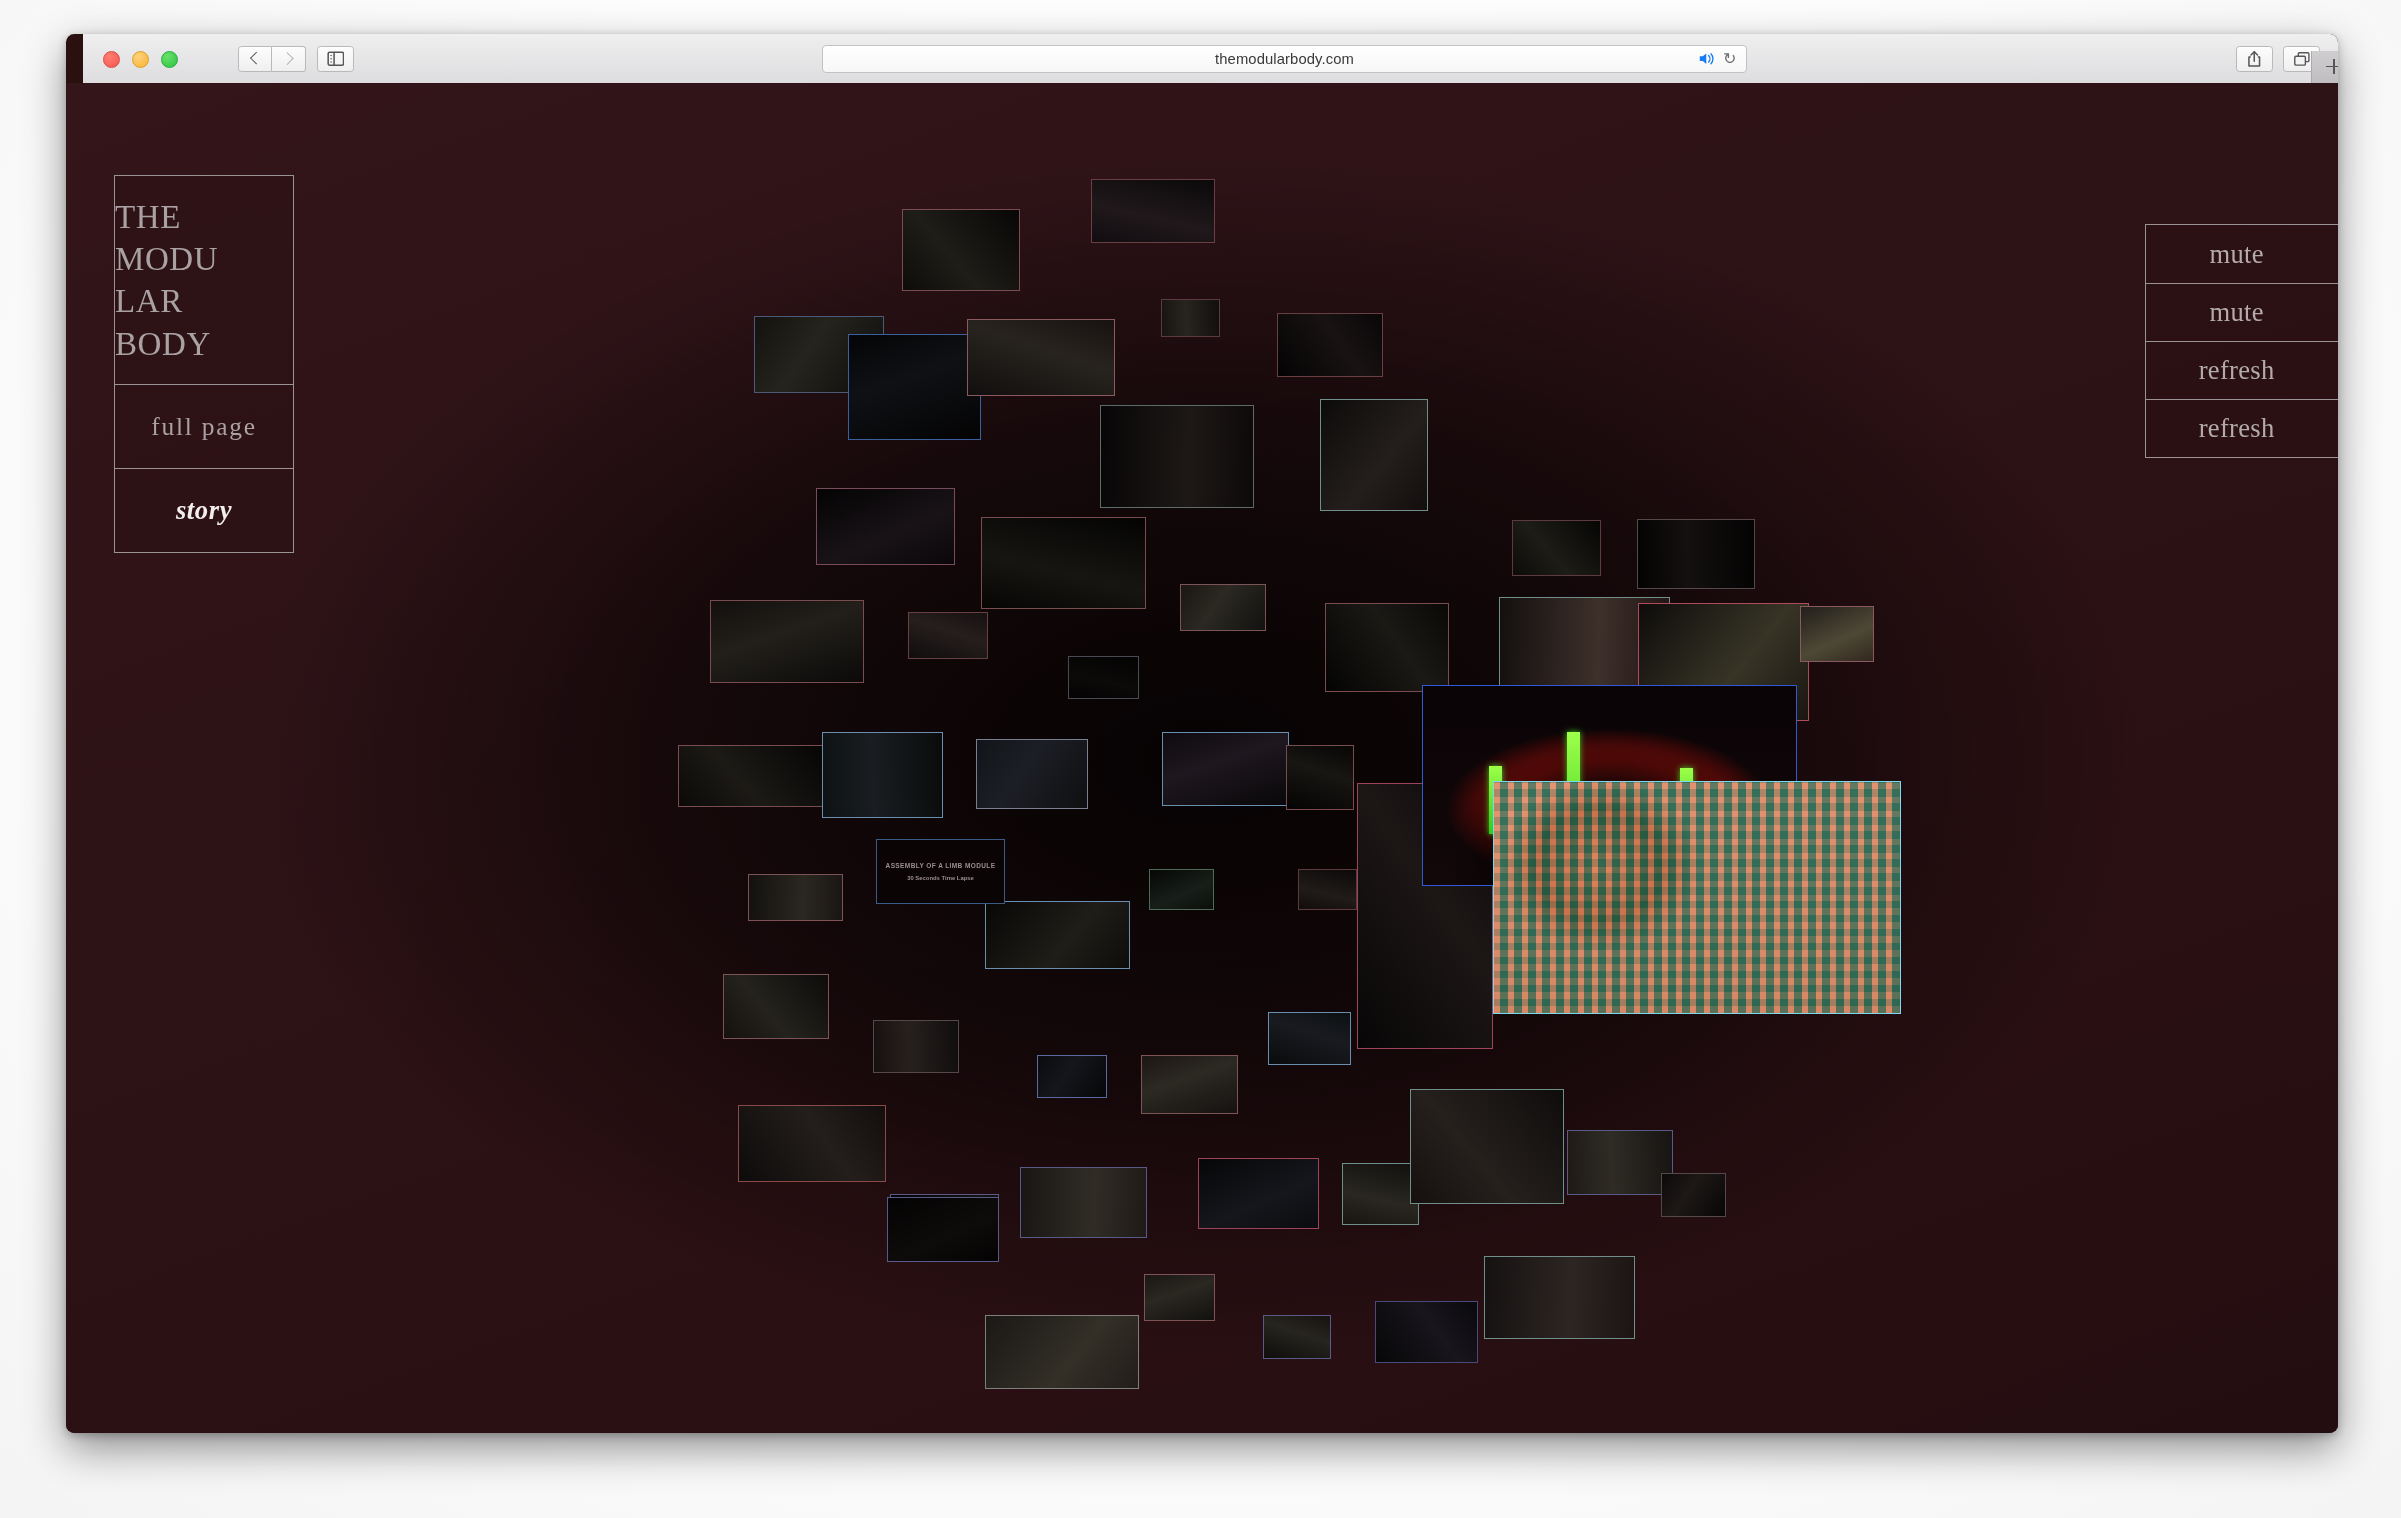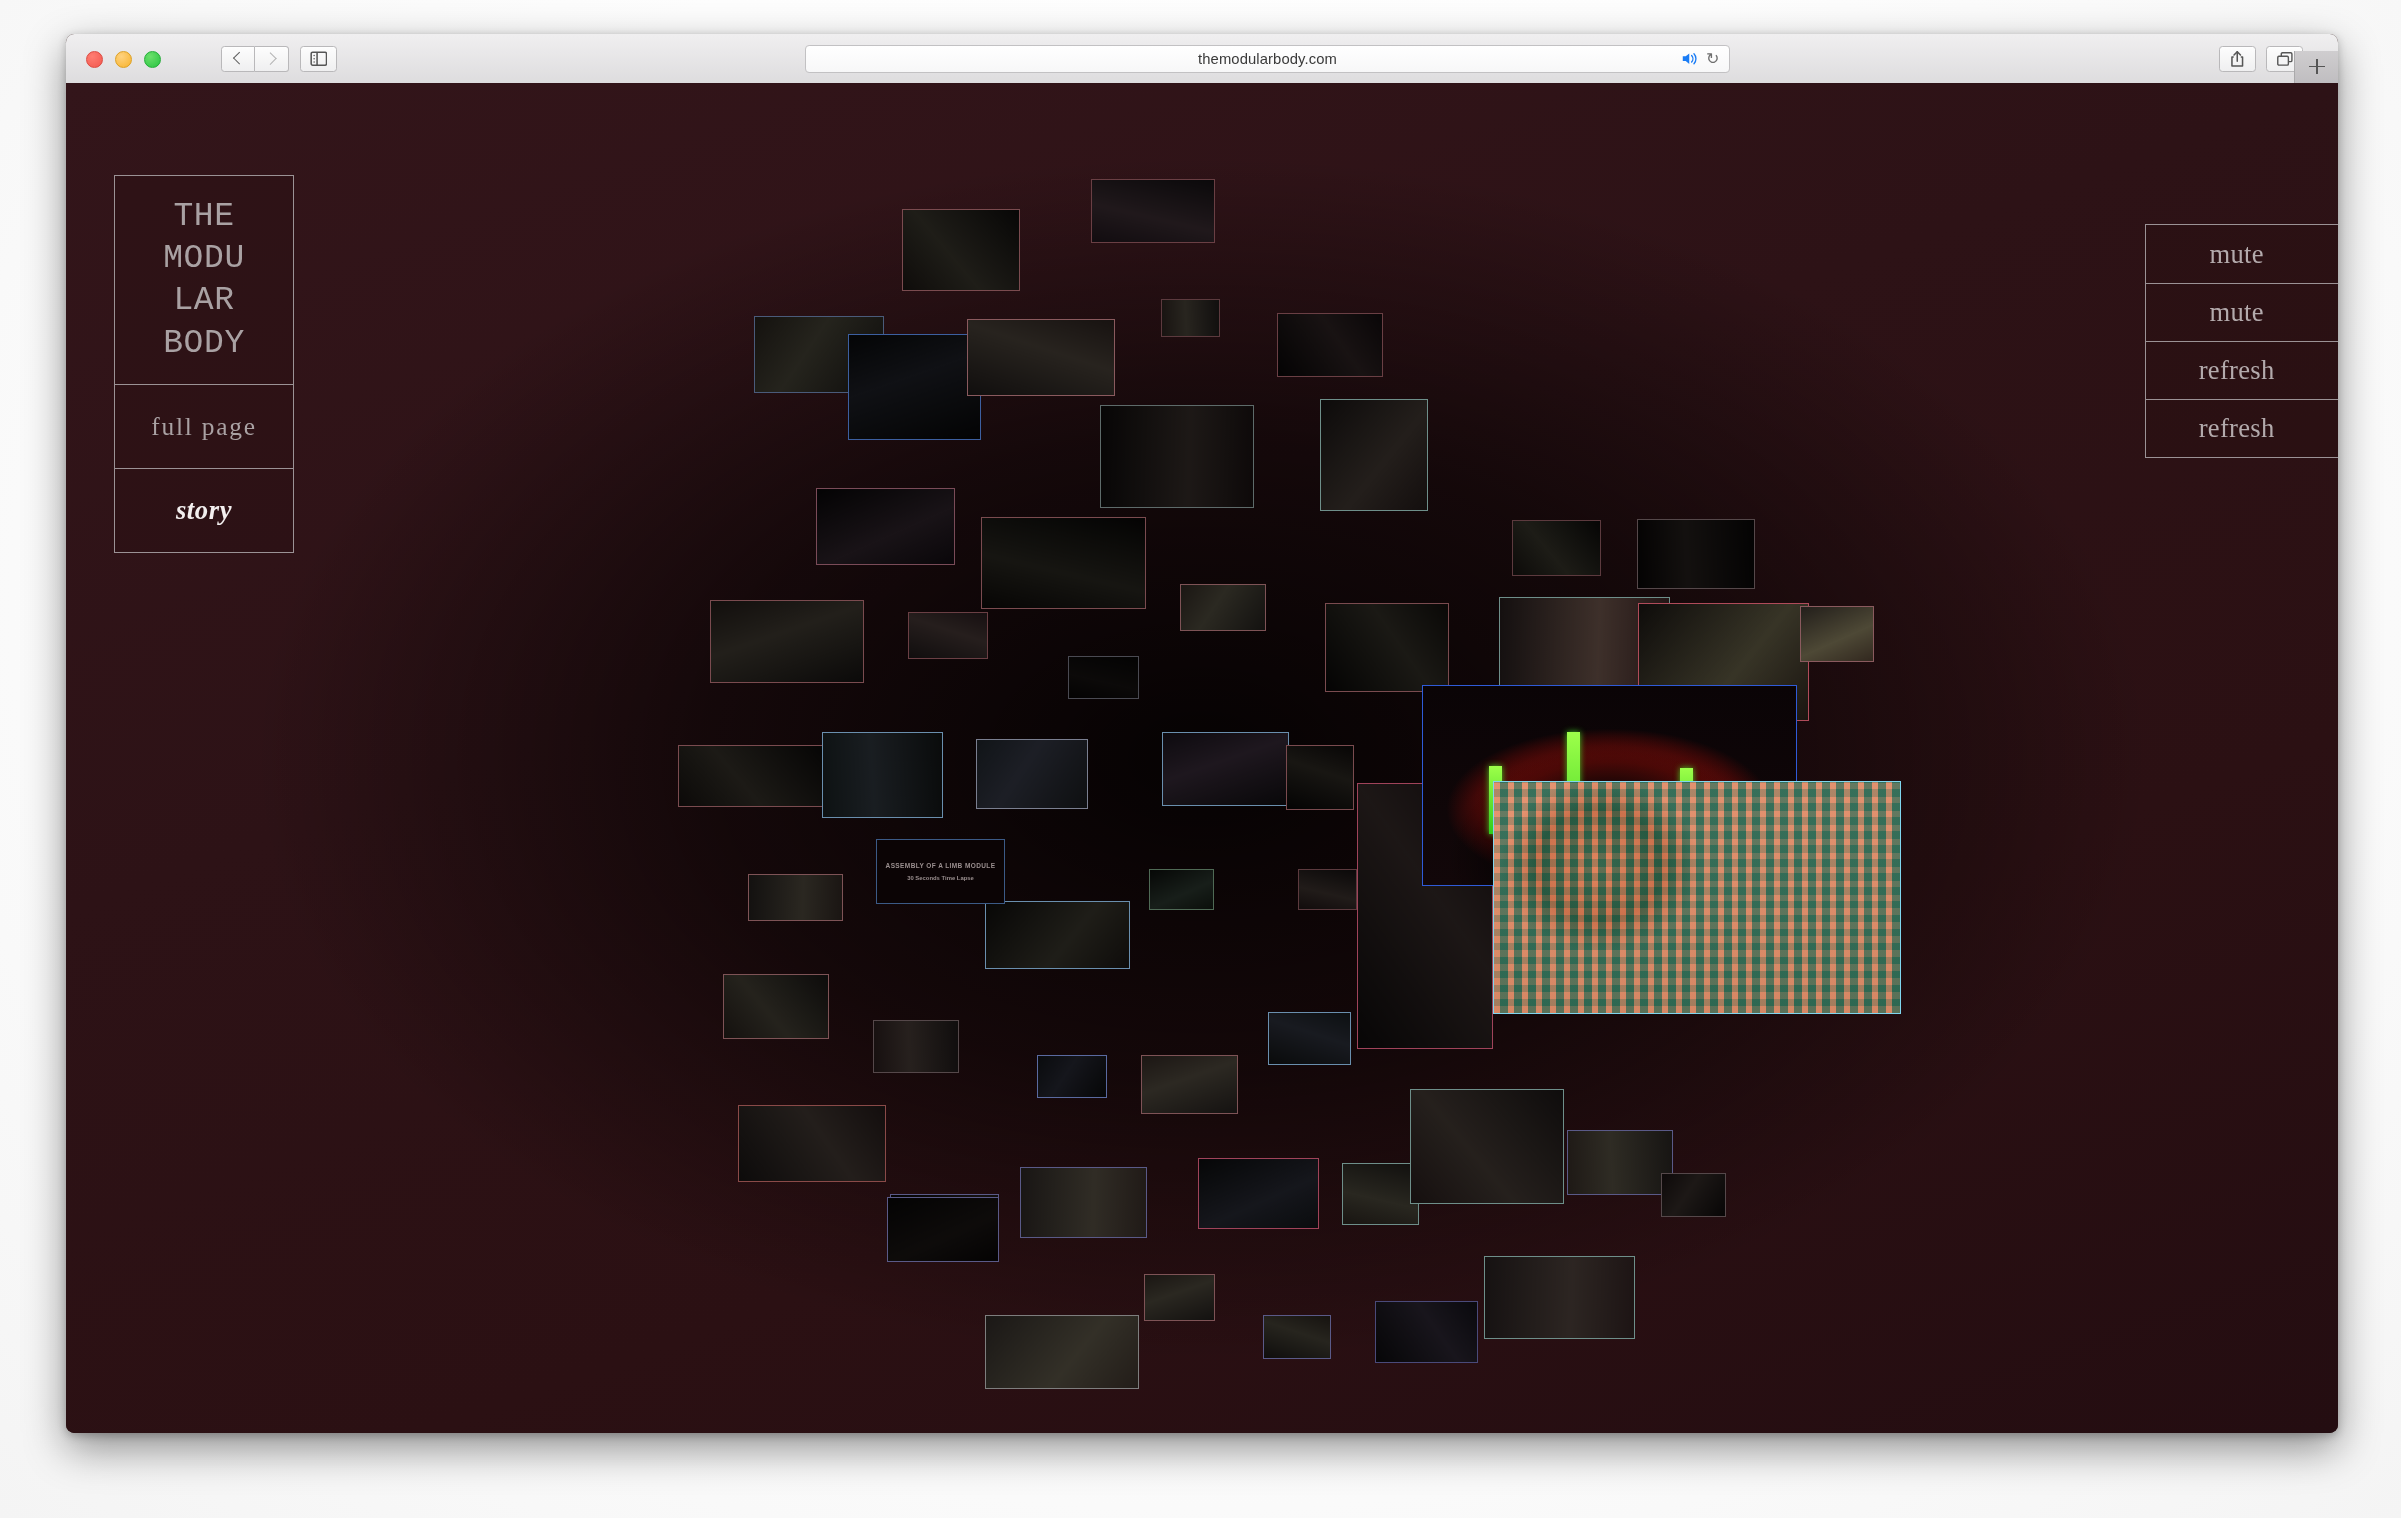--- a/index.html
+++ b/index.html
@@ -21,21 +21,21 @@
     position:absolute;
     left:66px;top:34px;width:2272px;height:1399px;
     border-radius:8.3px;
     box-shadow:0 15.4px 41px rgba(0,0,0,.42), 0 2.4px 8.3px rgba(0,0,0,.22);
     overflow:hidden;
     background:#2b1010;
   }
 
   
   #toolbar{
-    position:absolute;left:0;top:0;width:100%;height:64px;
+    position:absolute;left:17px;top:0;width:100%;height:64px;
     background:linear-gradient(#f0eff0,#d8d7d9);
     border-bottom:0.6px solid #acabad;
     box-sizing:border-box;
   }
   .lights{position:absolute;left:19.5px;top:17px;display:flex;gap:11.8px;}
   .light{width:15.4px;height:15.4px;border-radius:50%;}
   .l-red{background:radial-gradient(circle at 35% 30%,#ff7d72,#f2584f);border:0.6px solid #dc4a41;}
   .l-yel{background:radial-gradient(circle at 35% 30%,#ffd27f,#f7b32d);border:0.6px solid #dda023;}
   .l-grn{background:radial-gradient(circle at 35% 30%,#6be06b,#28c341);border:0.6px solid #24ad38;}
 
@@ -119,22 +119,22 @@
 
   
   #logo-panel{
     position:absolute;left:48px;top:92px;width:180px;
     border:1.2px solid #9b9295;
     box-sizing:border-box;
     background:rgba(40,15,18,.35);
   }
   #logo-title{
     padding:20px 0 19px;
-    text-align:center;
-    font-family:Liberation Mono, monospace;
+    text-align:left;
+    font-family:Liberation Serif, serif;
     color:#a9a1a3;font-size:33px;line-height:1.28;letter-spacing:0.6px;
   }
   .menu-cell{
     border-top:1.2px solid #9b9295;
     height:83px;
     display:flex;align-items:center;justify-content:center;
     font-family:"Liberation Serif",serif;
   }
   #menu-story{color:#f2eeee;font-style:italic;font-weight:bold;font-size:26.6px;letter-spacing:0.6px;}
   #menu-fullpage{color:#a9a1a3;font-size:25.4px;letter-spacing:1.8px;}

